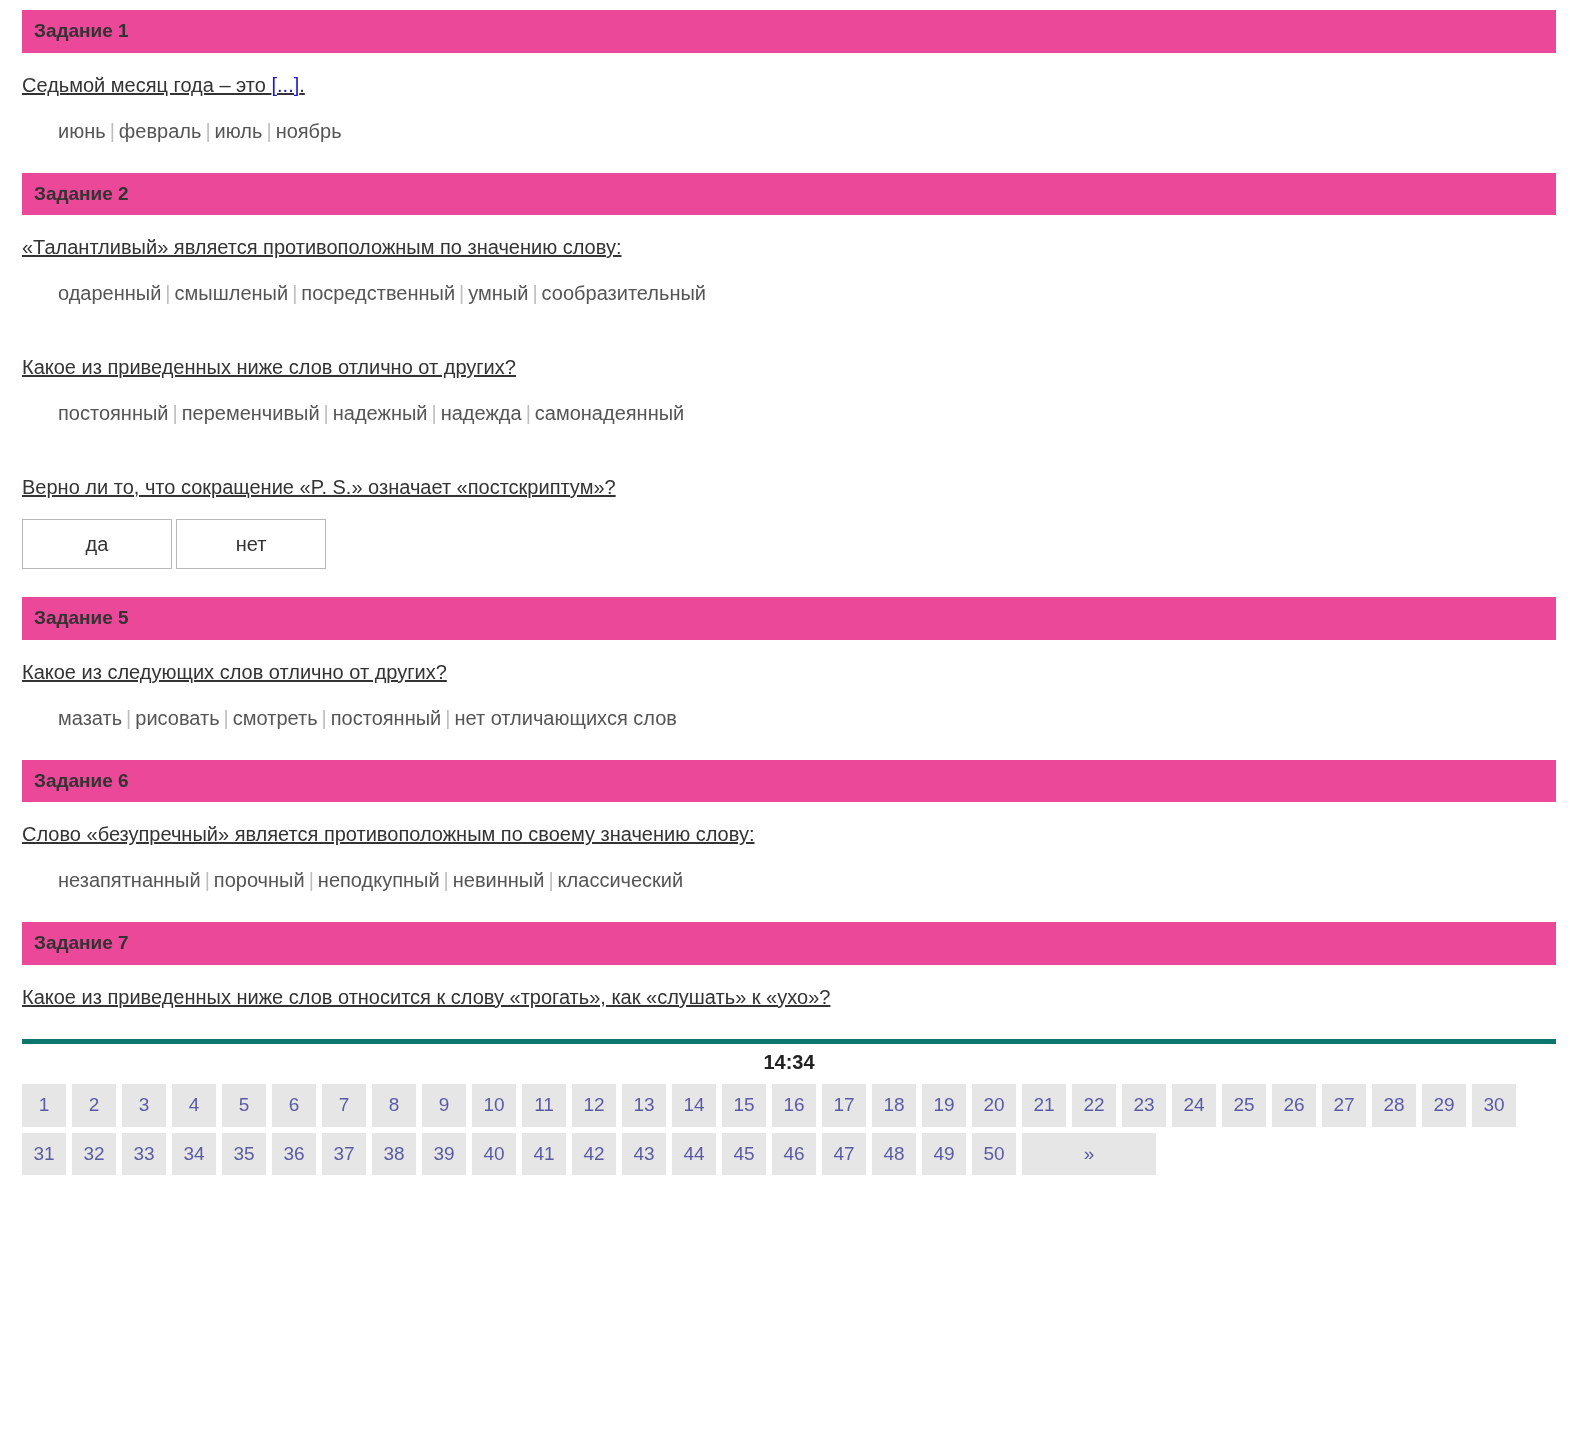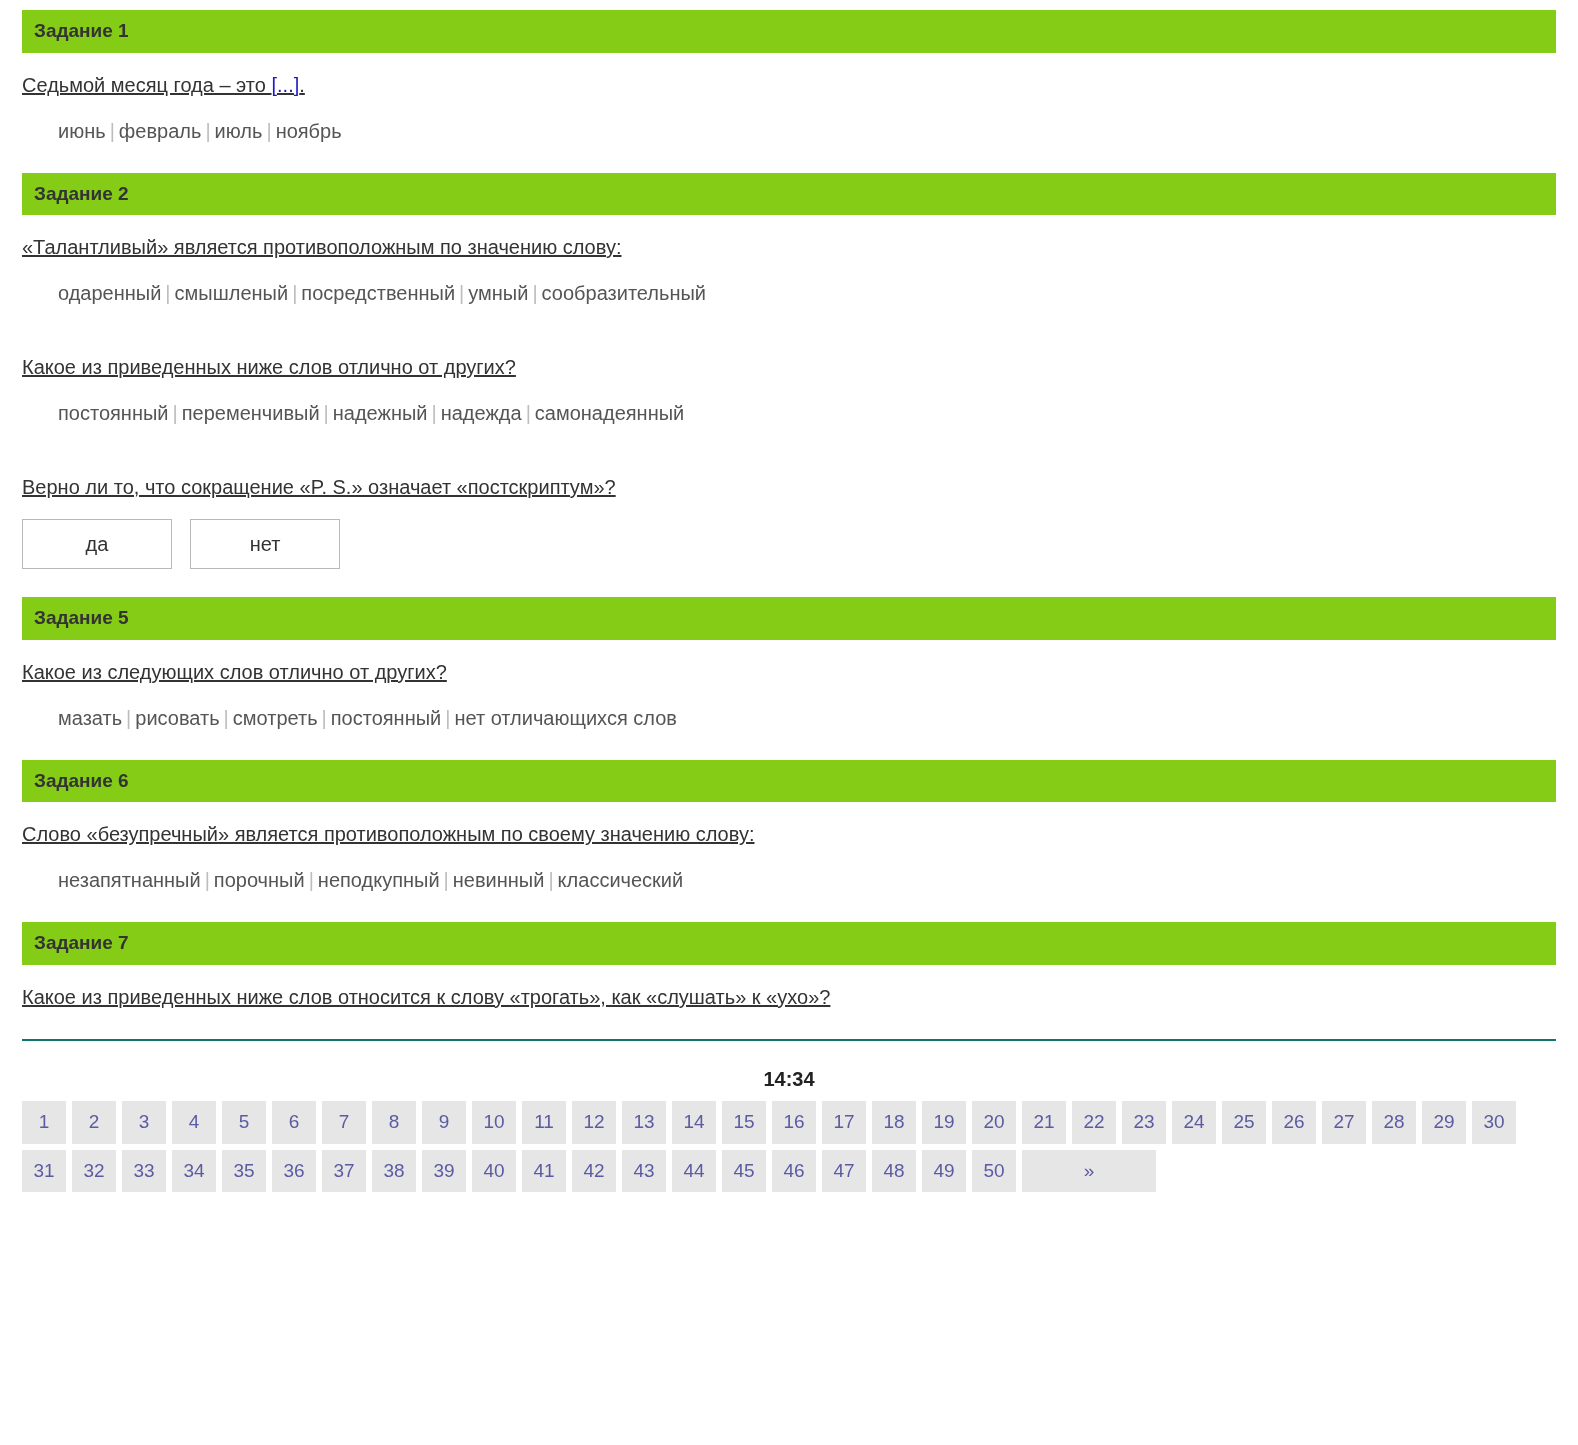--- a/index.html
+++ b/index.html
@@ -6,55 +6,55 @@
   body {
     font-family: -apple-system, BlinkMacSystemFont, "Segoe UI", Helvetica, Arial, sans-serif;
     background: #ffffff;
     color: #333333;
     font-size: 20px;
     line-height: 1.4;
     padding: 10px 22px 20px 22px;
   }
   .task-block { margin-bottom: 28px; }
   .task-header {
-    background: #84cc16;
+    background: #ec4899;
     padding: 8px 12px;
     font-weight: 700;
     font-size: 19px;
     color: #333;
   }
   .task-prompt {
     padding: 18px 0 0 0;
     font-size: 20px;
     color: #333;
     text-decoration: underline;
   }
   .blank { color: #1a1acc; }
   .options {
     padding: 18px 0 0 0;
     font-size: 20px;
     color: #555;
     margin-left: 36px;
   }
   .sep { color: #bdbdbd; padding: 0 4px; }
-  .yn-row { padding: 18px 0 0 0; display: flex; gap: 18px; }
+  .yn-row { padding: 18px 0 0 0; display: flex; gap: 4px; }
   .yn-btn {
     border: 1px solid #b8b8b8;
     background: #ffffff;
     min-width: 150px;
     padding: 10px 0;
     text-align: center;
     font-size: 20px;
     color: #333;
     cursor: pointer;
   }
   .bottom-bar {
-    border-top: 2px solid #0f766e;
+    border-top: 5px solid #0f766e;
     margin-top: 4px;
-    padding-top: 24px;
+    padding-top: 4px;
   }
   .timer {
     text-align: center;
     font-weight: 700;
     font-size: 20px;
     color: #222;
     margin-bottom: 8px;
   }
   .pager {
     display: flex;

